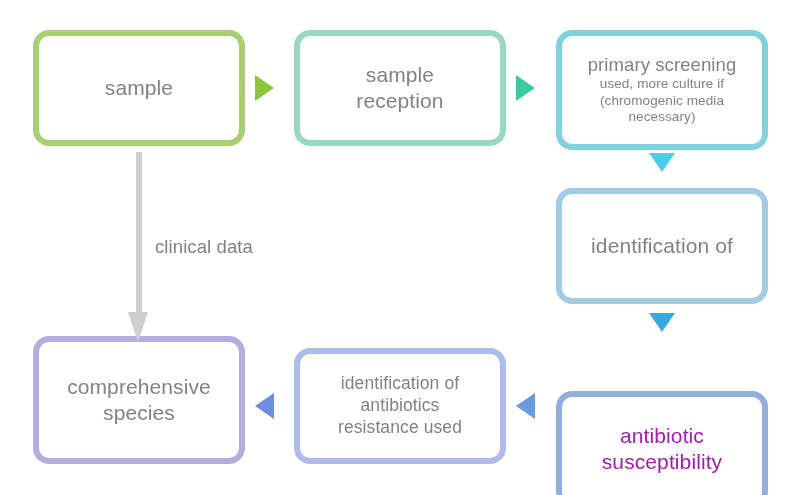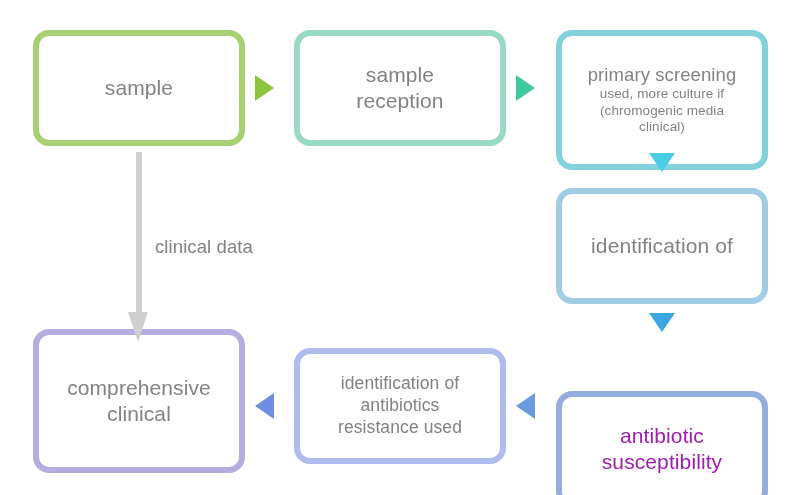--- a/index.html
+++ b/index.html
@@ -41,25 +41,25 @@
     padding: 0 8px;
     box-sizing: border-box;
   }
   .node .label .line {
     display: block;
   }
 
   
   #node-sample-collection   { left: 33px;  top: 30px;  width: 212px; height: 116px; }
   #node-sample-reception    { left: 294px; top: 30px;  width: 212px; height: 116px; }
-  #node-primary-screening   { left: 556px; top: 30px;  width: 212px; height: 140px; }
+  #node-primary-screening   { left: 556px; top: 30px;  width: 212px; height: 120px; }
   #node-identification-species { left: 556px; top: 188px; width: 212px; height: 116px; }
   #node-antibiotic-susceptibility { left: 556px; top: 348px; width: 212px; height: 116px; }
   #node-resistance-gene     { left: 294px; top: 348px; width: 212px; height: 116px; }
-  #node-comprehensive-analysis { left: 33px;  top: 329px; width: 212px; height: 144px; }
+  #node-comprehensive-analysis { left: 33px;  top: 336px; width: 212px; height: 128px; }
 
   .fs-18 { font-size: 21px; }
   .fs-17 { font-size: 17.5px; }
 
   
   .screening-title {
     display: block;
     font-size: 18.5px;
     line-height: 1.15;
   }
@@ -159,21 +159,21 @@
   </div>
 
   <div class="tri tri-right" id="arrow-reception-screening" style="border-left-color: rgb(63, 201, 160);"></div>
 
   <div class="node" id="node-primary-screening" style="border-color: rgb(129, 210, 221); background: rgb(255, 255, 255); color: rgb(128, 130, 133);">
     <span class="label">
       <span class="screening-title">primary screening</span>
       <span class="screening-sub">
         <span class="line">used, more culture if</span>
         <span class="line">(chromogenic media</span>
-        <span class="line">clinical)</span>
+        <span class="line">necessary)</span>
       </span>
     </span>
   </div>
 
   <div class="tri tri-down" id="arrow-screening-species" style="border-top-color: rgb(75, 205, 232);"></div>
 
   <div class="node" id="node-identification-species" style="border-color: rgb(162, 204, 227); background: rgb(255, 255, 255); color: rgb(128, 130, 133);">
     <span class="label fs-18">
       <span class="line">identification of</span>
     </span>
@@ -196,21 +196,21 @@
       <span class="line">antibiotics</span>
       <span class="line">resistance used</span>
     </span>
   </div>
 
   <div class="tri tri-left" id="arrow-gene-analysis" style="border-right-color: rgb(111, 142, 226);"></div>
 
   <div class="node" id="node-comprehensive-analysis" style="border-color: rgb(179, 174, 222); background: rgb(255, 255, 255); color: rgb(128, 130, 133);">
     <span class="label fs-18">
       <span class="line">comprehensive</span>
-      <span class="line">clinical</span>
+      <span class="line">species</span>
     </span>
   </div>
 
   <div id="clinical-data-arrow">
     <div class="shaft" style="background: rgb(207, 207, 209);"></div>
     <div class="head" style="border-top-color: rgb(207, 207, 209);"></div>
   </div>
   <div id="clinical-data-label" style="color: rgb(128, 130, 133);">clinical data</div>
 
 </div>

